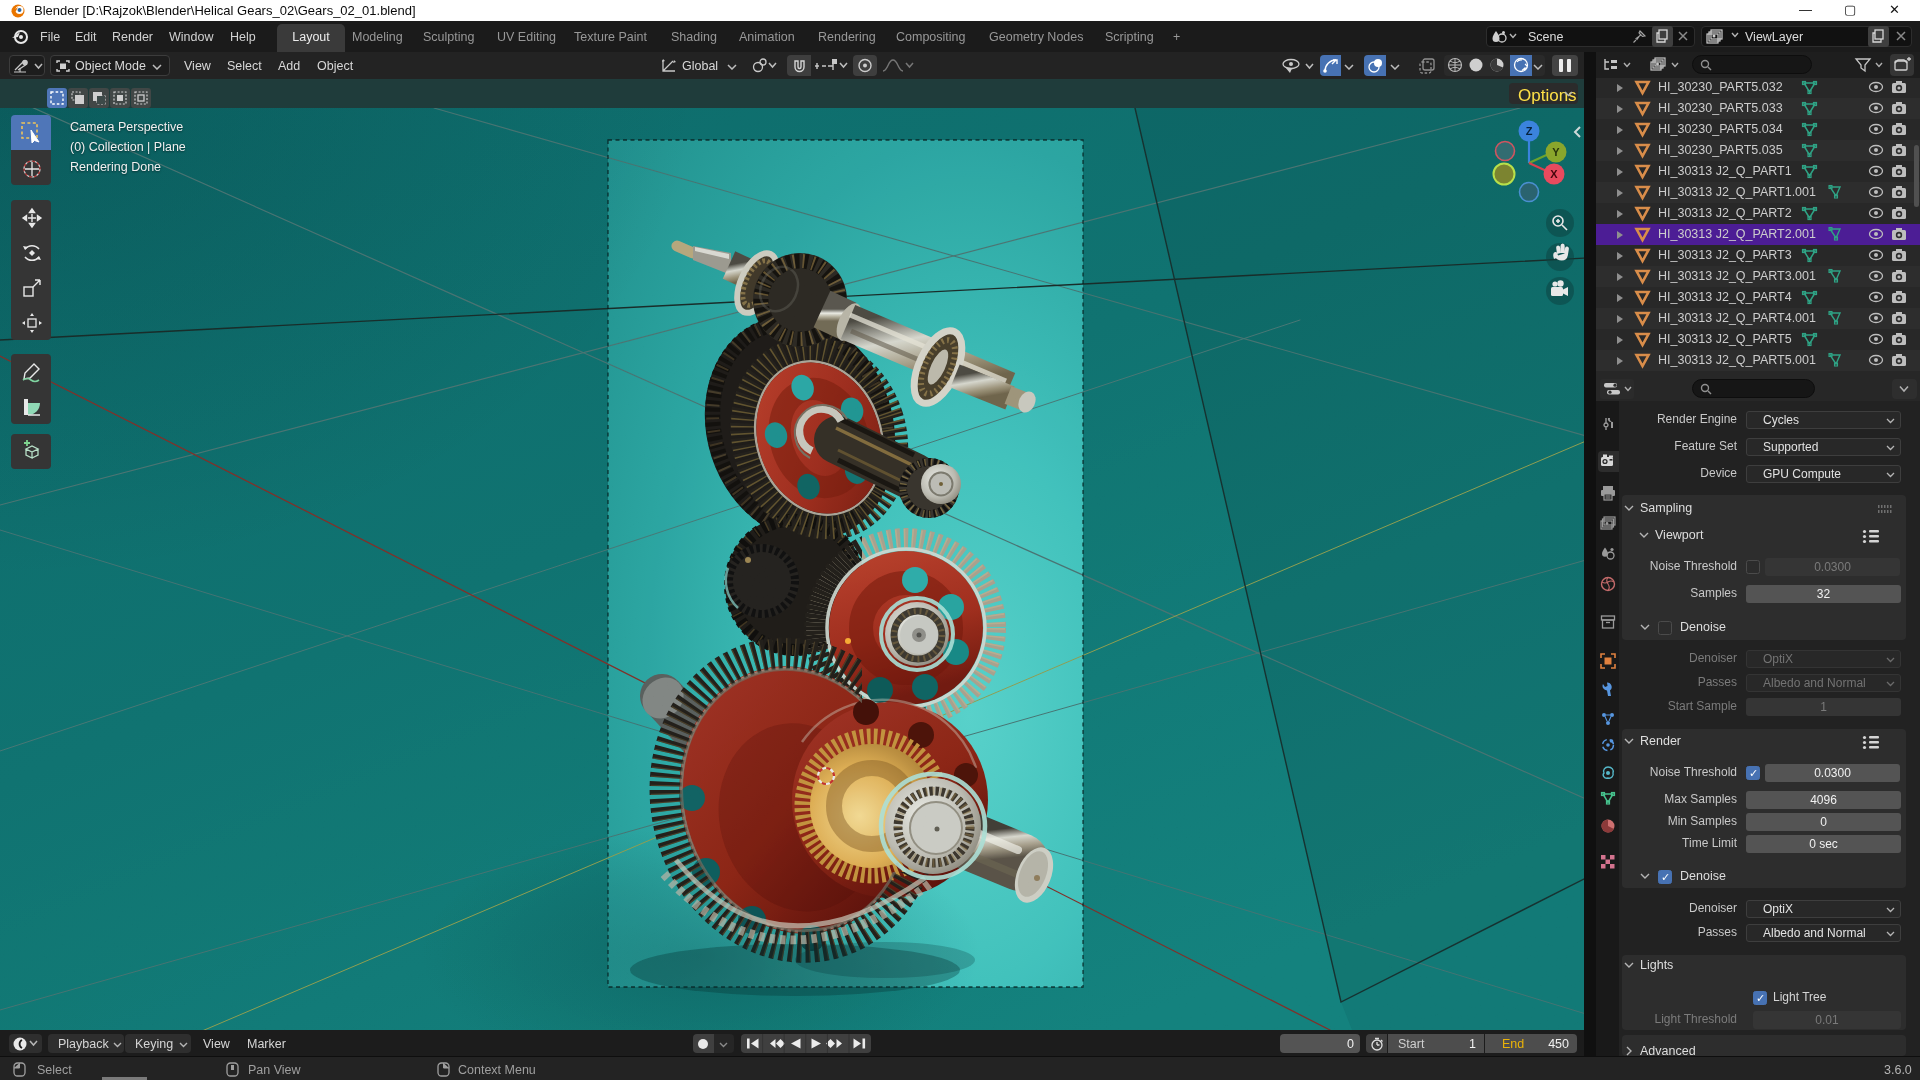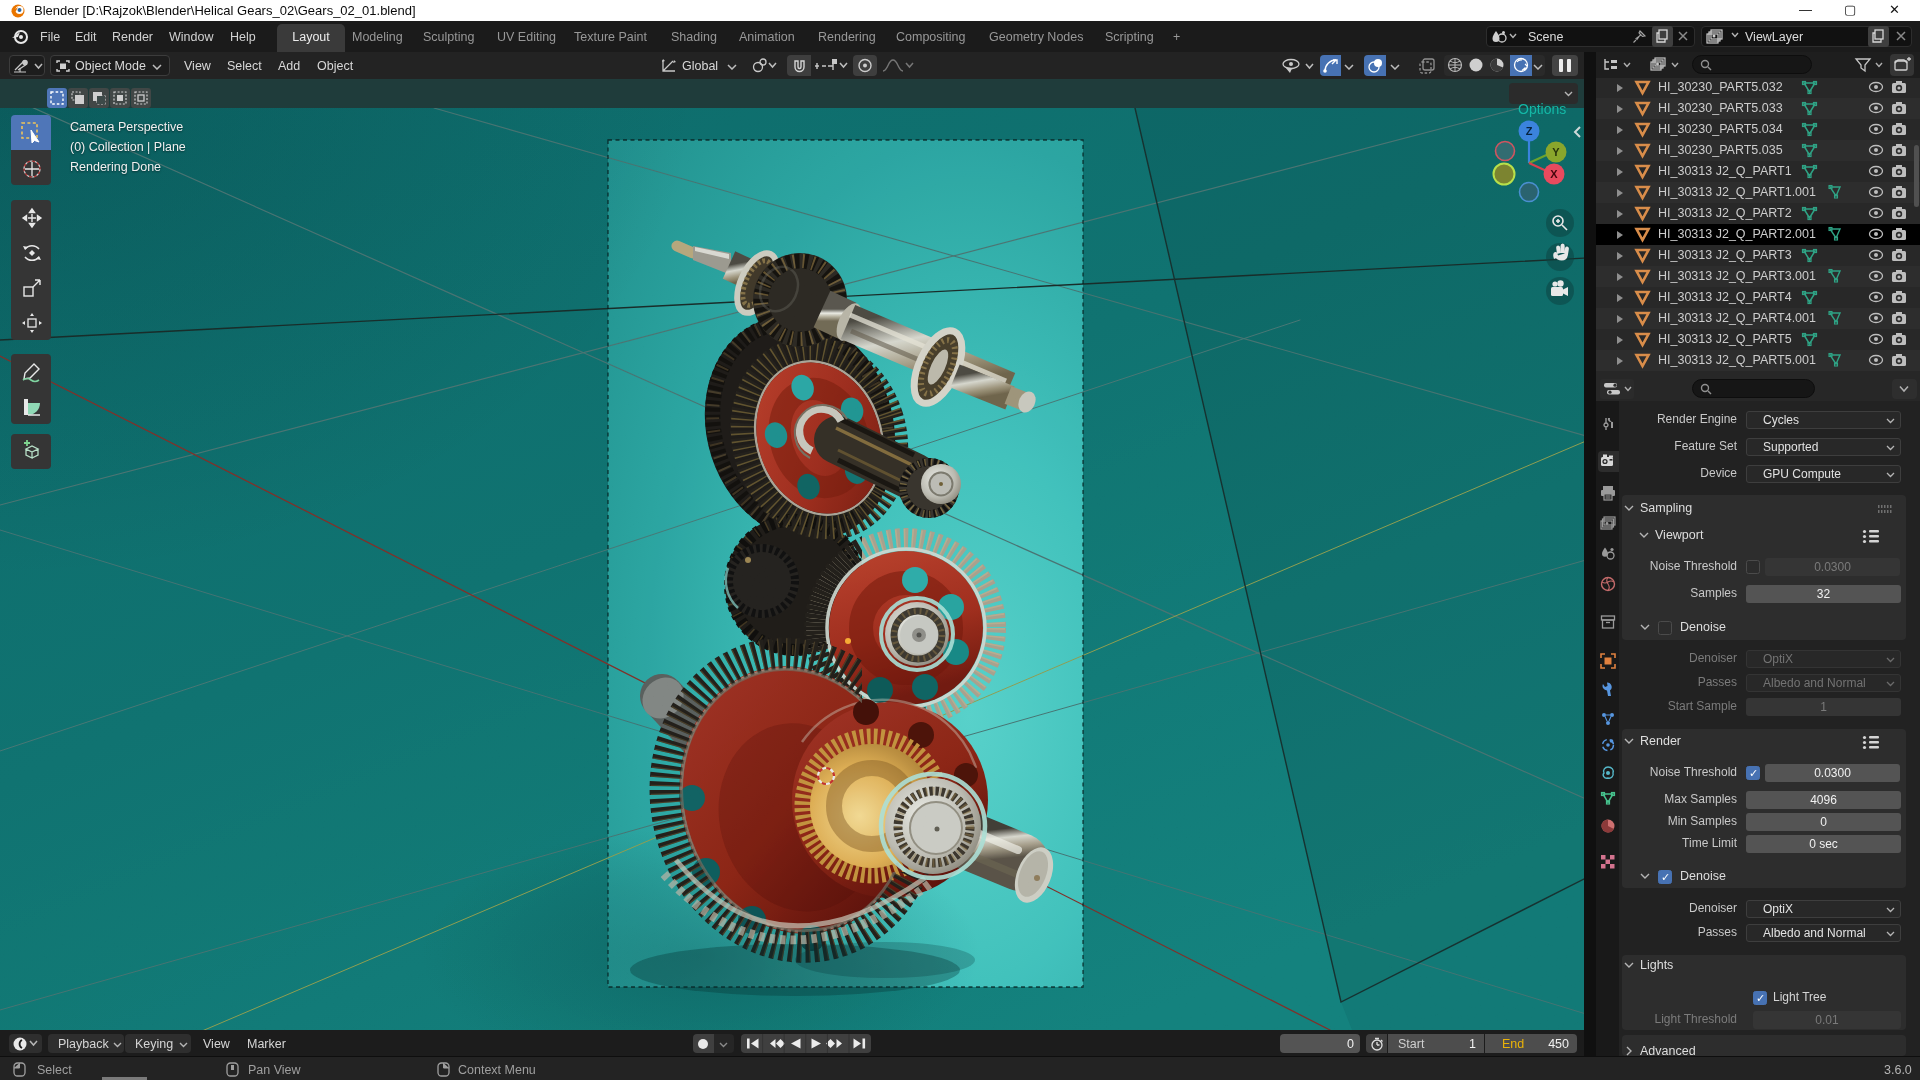--- a/index.html
+++ b/index.html
@@ -529,21 +529,21 @@
         </svg>
       <svg class="abs" style="left:113px;top:12px" width="14" height="14" viewBox="0 0 14 14">
           <rect x="1" y="1" width="12" height="12" fill="none" stroke="#cfcfcf" stroke-width="1.2" stroke-dasharray="2 1.6"></rect>
           <rect x="4" y="4" width="6" height="6" fill="#cfcfcf"></rect>
         </svg>
       <svg class="abs" style="left:134px;top:12px" width="14" height="14" viewBox="0 0 14 14">
           <rect x="1" y="1" width="12" height="12" fill="none" stroke="#cfcfcf" stroke-width="1.2" stroke-dasharray="2 1.6"></rect>
           <rect x="4" y="4" width="6" height="6" fill="none" stroke="#cfcfcf" stroke-width="1.3"></rect>
         </svg>
       <div class="abs" style="left:1509px;top:4px;width:69px;height:21px;background:#2b2b2b;border-radius:4px"></div>
-      <div class="abs" style="left:1518px;top:22px;color:#14b8a6;font-size:14px">Options</div>
+      <div class="abs" style="left:1518px;top:7px;color:#fde047;font-size:17px">Options</div>
       <svg class="abs" style="left:1564px;top:12px" width="9" height="6" viewBox="0 0 9 6">
           <path d="M1 1 l3.5 3.5 L8 1" stroke="#b5b5b5" stroke-width="1.4" fill="none"></path>
         </svg>
     </div>
 
     <div class="vtext" style="top:41px">Camera Perspective</div>
     <div class="vtext" style="top:61px">(0) Collection | Plane</div>
     <div class="vtext" style="top:81px">Rendering Done</div>
 
     <div id="toolbar">
@@ -804,21 +804,21 @@
             <ellipse cx="8" cy="6" rx="6.5" ry="4.5" fill="none" stroke="#bdbdbd" stroke-width="1.3"></ellipse>
             <circle cx="8" cy="6" r="2" fill="#bdbdbd"></circle>
           </svg>
 <svg class="abs" style="left:295px;top:3px" width="16" height="14" viewBox="0 0 16 14">
             <rect x="1" y="3" width="14" height="10" rx="1.5" fill="#bdbdbd"></rect>
             <rect x="5" y="1" width="6" height="3" fill="#bdbdbd"></rect>
             <circle cx="8" cy="8" r="3.2" fill="#2d2d2d"></circle>
             <circle cx="8" cy="8" r="1.6" fill="#bdbdbd"></circle>
           </svg>
 </div>
-<div class="orow" style="top:172px;background:#000000">
+<div class="orow" style="top:172px;background:#4c1d95">
 <svg class="abs" style="left:20px;top:7px" width="8" height="8" viewBox="0 0 8 8">
             <path d="M1 0 L7 4 L1 8 Z" fill="#8f8f8f"></path>
           </svg>
 <svg class="abs" style="left:38px;top:2px" width="17" height="17" viewBox="0 0 17 17">
             <path d="M2.5 3 H14.5 L8.5 14 Z" fill="none" stroke="#d98d4a" stroke-width="2.6"></path>
           </svg>
 <div class="abs" style="left:62px;top:3px">HI_30313 J2_Q_PART2.001</div>
 <svg class="abs" style="left:232px;top:2px" width="15" height="17" viewBox="0 0 15 17">
             <path d="M2 3 L12 3 L8 12 Z" fill="none" stroke="#2fa385" stroke-width="1.4"></path>
             <rect x="1" y="1.5" width="3" height="3" fill="none" stroke="#2fa385" stroke-width="1.1"></rect>

